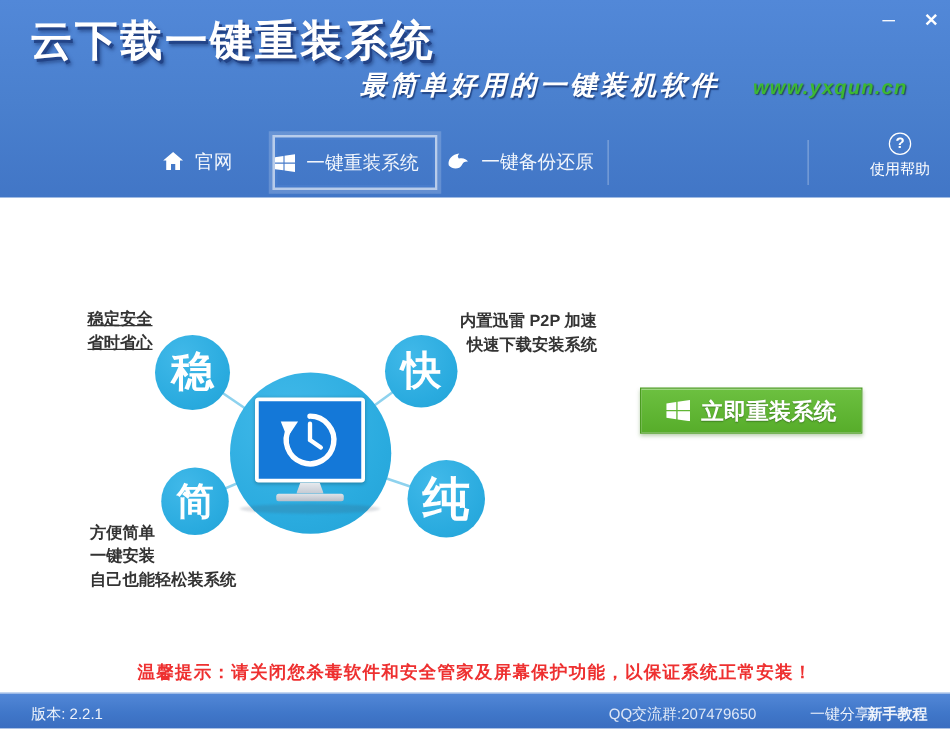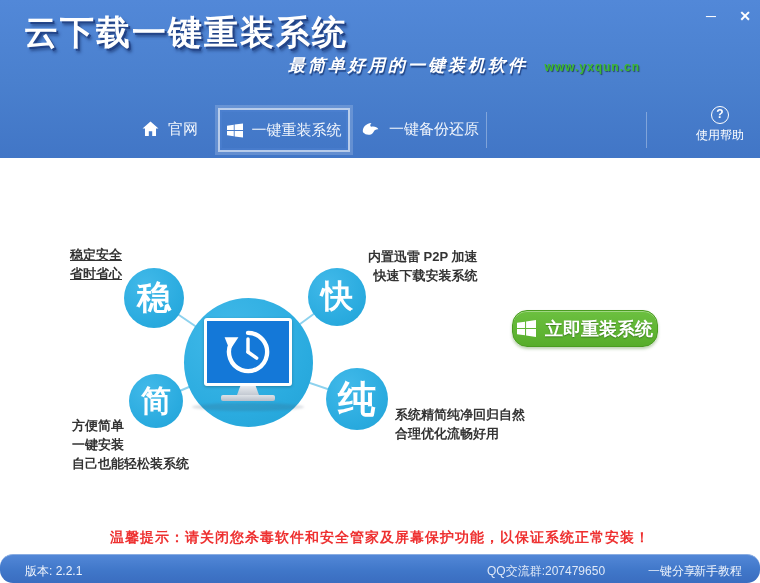--- a/index.html
+++ b/index.html
@@ -20,30 +20,30 @@
   }
   .win-btn {
     position: absolute; top: 6px; width: 26px; height: 20px;
     color: #fff; font-size: 14px; font-weight: bold; text-align: center; line-height: 20px;
     cursor: pointer;
   }
   #btn-min { left: 698px; }
   #btn-close { left: 732px; }
   .slogan-row { position: absolute; left: 288px; top: 54px; white-space: nowrap; }
   .slogan {
-    display: inline-block; font-size: 17px; font-weight: bold; font-style: italic; color: #fff;
+    display: inline-block; font-size: 21px; font-weight: bold; font-style: italic; color: #fff;
     letter-spacing: 3px; text-shadow: 1px 2px 1px rgba(20,50,110,0.75);
   }
   .website {
-    display: inline-block; margin-left: 12px; font-size: 12px; font-weight: bold; 
+    display: inline-block; margin-left: 22px; font-size: 16px; font-weight: bold; font-style: italic;
     color: #3db832; text-shadow: 1px 1px 1px rgba(10,40,15,0.6); letter-spacing: 1px;
   }
   .nav-item {
     position: absolute; top: 106px; height: 46px;
-    display: flex; align-items: center; justify-content: center; gap: 9px;
+    display: flex; align-items: center; justify-content: flex-start; gap: 9px;
     color: #f2f6fc; font-size: 15px; cursor: pointer; white-space: nowrap;
   }
   .nav-item.selected {
     top: 108px; height: 44px;
     border: 2px solid rgba(255,255,255,0.62);
     box-shadow: 0 0 0 3px rgba(255,255,255,0.18), inset 0 0 0 2px rgba(82,136,216,0.35);
   }
   .nav-sep { position: absolute; top: 112px; width: 1px; height: 36px; background: rgba(255,255,255,0.32); }
   .help-box {
     position: absolute; left: 688px; top: 106px; width: 64px; height: 46px;
@@ -94,46 +94,46 @@
   .feat-desc {
     position: absolute; z-index: 1; color: #333; font-size: 13px; font-weight: bold;
     line-height: 19px; white-space: pre-line;
   }
   #desc-wen  { left: 70px;  top: 87px; text-decoration: underline; }
   #desc-kuai { left: 368px; top: 89px; text-align: right; }
   #desc-jian { left: 72px;  top: 258px; }
   #desc-chun { left: 395px; top: 247px; }
 
   .install-btn {
-    position: absolute; left: 512px; top: 152px; width: 146px; height: 37px;
+    position: absolute; left: 512px; top: 152px; width: 178px; height: 37px;
     background: linear-gradient(180deg, #6cc040 0%, #57ad2a 100%);
-    border: 1px solid #4a9c20; border-radius: 15px;
+    border: 1px solid #4a9c20; border-radius: 0;
     box-shadow: 0 2px 3px rgba(60,120,30,0.35), inset 0 1px 0 rgba(255,255,255,0.35);
     display: flex; align-items: center; justify-content: center; gap: 9px;
     color: #fff; font-size: 18px; font-weight: bold; cursor: pointer;
     text-shadow: 0 1px 1px rgba(40,90,20,0.6);
   }
 
   .warning {
     position: absolute; left: 0; top: 371px; width: 760px; text-align: center;
     color: #ee3030; font-size: 14px; font-weight: bold; letter-spacing: 1px;
   }
 
   
   #statusbar {
     position: absolute; left: 0; top: 554px; width: 760px; height: 29px;
     background: linear-gradient(180deg, #5287d7 0%, #4077c9 55%, #3a6dc0 100%);
     border-top: 1px solid #8aade2;
-    color: #eef3fb; font-size: 12px; border-radius: 13px;
+    color: #eef3fb; font-size: 12px;
   }
   .sb-item { position: absolute; top: 8px; white-space: nowrap; }
   #sb-version { left: 25px; }
   #sb-qq { left: 487px; color: #dfe8f7; }
   #sb-share { left: 622px; cursor: pointer; margin-left: 26px; }
-  #sb-tutorial { left: 694px; cursor: pointer; }
+  #sb-tutorial { left: 694px; cursor: pointer; font-weight: bold; }
 
   .ico { display: inline-block; line-height: 0; }
 </style>
 </head>
 <body>
 
 <div id="window">
 
   <div id="header">
     <div class="app-title">云下载一键重装系统</div>
@@ -223,22 +223,20 @@
       <div class="monitor-base"></div>
     </div>
 
     <div class="feat-desc" id="desc-wen">稳定安全
 省时省心</div>
     <div class="feat-desc" id="desc-kuai">内置迅雷 P2P 加速
 快速下载安装系统</div>
     <div class="feat-desc" id="desc-jian">方便简单
 一键安装
 自己也能轻松装系统</div>
-    <div class="feat-desc" id="desc-chun">系统精简纯净回归自然
-合理优化流畅好用</div>
 
     <div class="install-btn">
       <span class="ico">
         <svg width="19" height="17" viewBox="0 0 18 16">
           <path d="M0,2.6 L7.6,1.5 V7.5 H0 Z" fill="#fff"></path>
           <path d="M8.6,1.35 L18,0 V7.5 H8.6 Z" fill="#fff"></path>
           <path d="M0,8.5 H7.6 V14.5 L0,13.4 Z" fill="#fff"></path>
           <path d="M8.6,8.5 H18 V16 L8.6,14.65 Z" fill="#fff"></path>
         </svg>
       </span>

